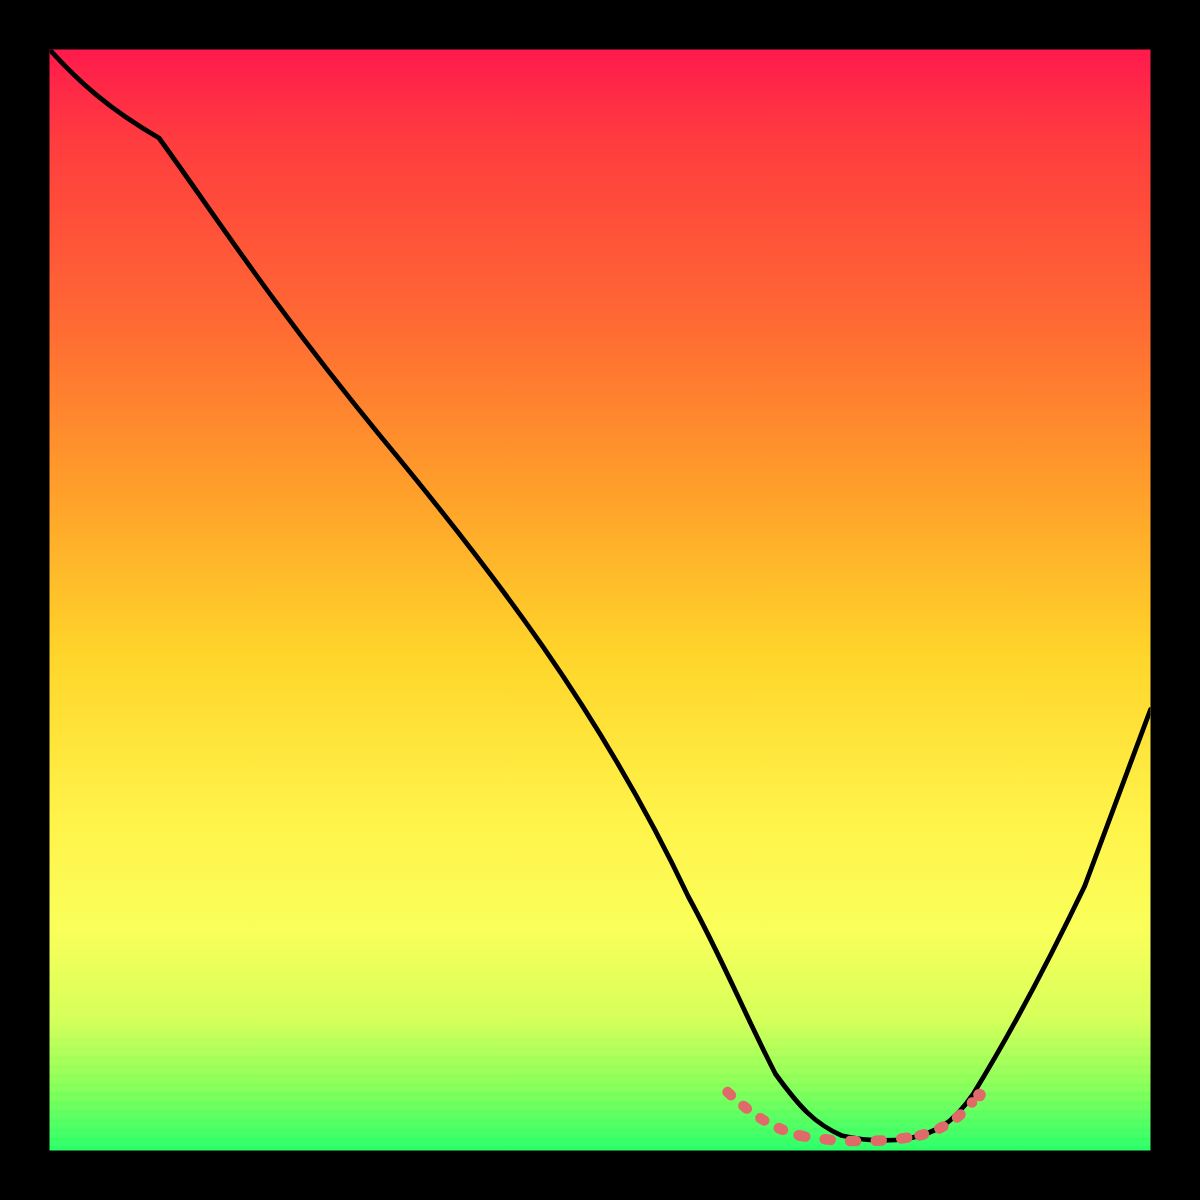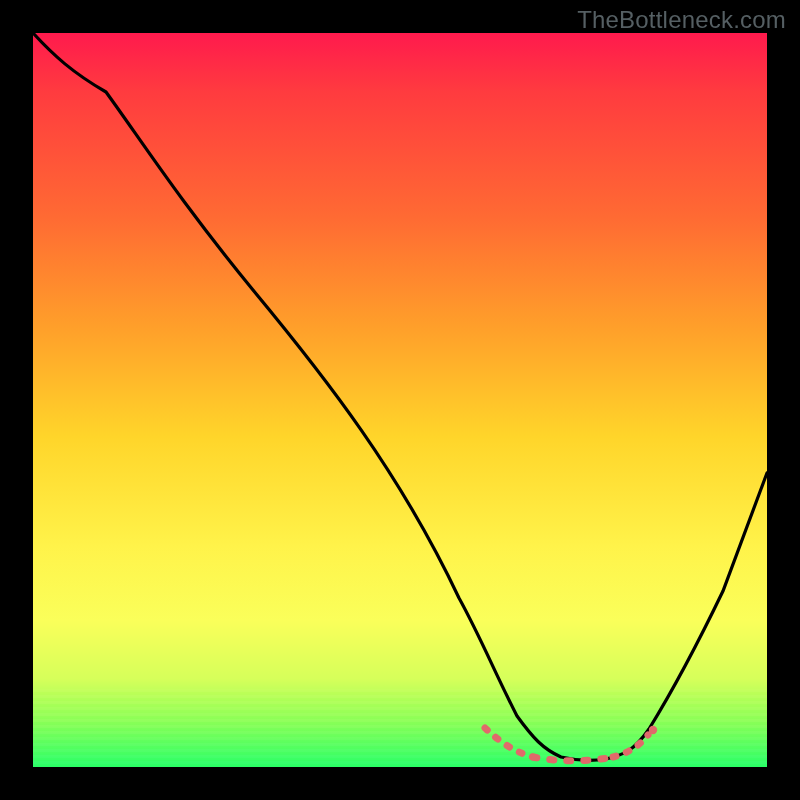--- a/index.html
+++ b/index.html
@@ -96,14 +96,13 @@
         <path d="M 452 695 C 470 712, 485 720, 500 724" stroke-dasharray="3 11"></path>
 
         <path d="M 500 724 C 525 729, 555 729, 580 724" stroke-dasharray="4 13"></path>
 
         <path d="M 580 724 C 595 720, 605 714, 615 702" stroke-dasharray="3 11"></path>
         <circle cx="620" cy="697" r="4.2" fill="#e06a6a" stroke="none"></circle>
       </g>
     </svg>
   </div>
 
-  <div class="watermark">TheBottleneck.com</div>
 </div>
 
 </body></html>

